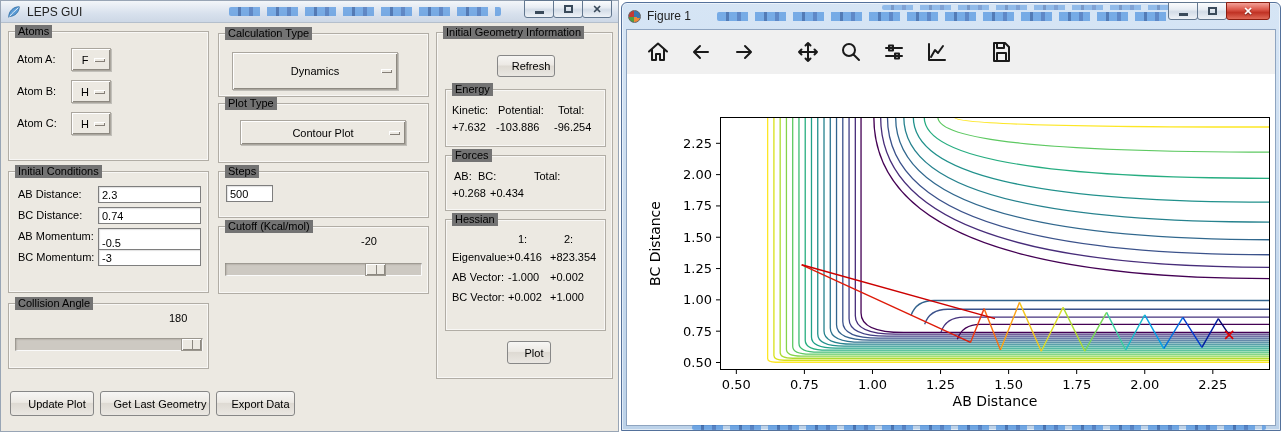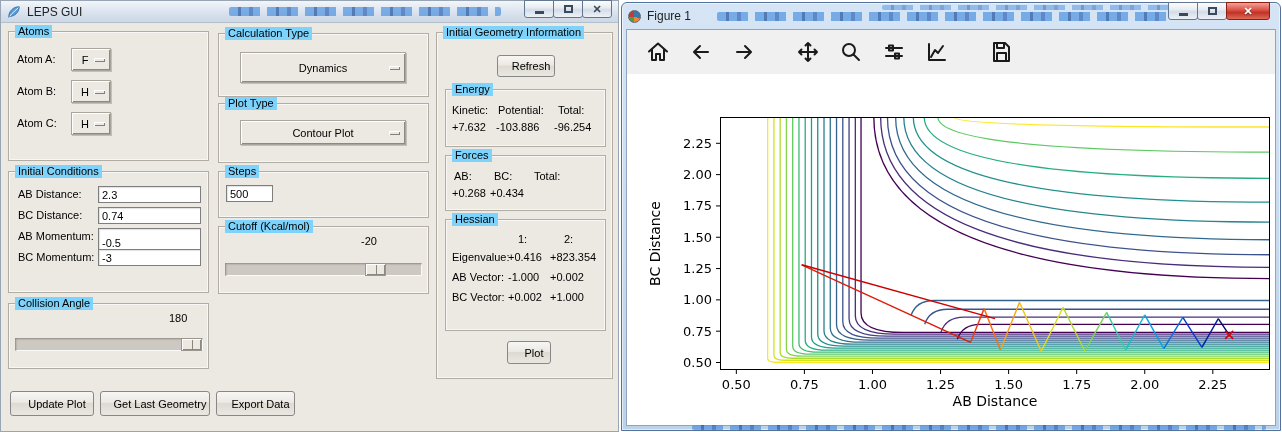--- a/index.html
+++ b/index.html
@@ -7,21 +7,21 @@
   .screen{position:relative;width:1282px;height:432px;overflow:hidden;background:#fff;}
   .win{position:absolute;}
   
   .leps{left:0;top:0;width:619px;height:432px;background:#ece9e2;border:1px solid #98a5b5;}
   .tbar{position:absolute;left:0;top:0;right:0;height:22px;display:flex;align-items:center;padding:0 6px;
         background:linear-gradient(rgba(243,247,251,.92),rgba(214,224,238,.92) 60%,rgba(202,214,230,.92));
         border-bottom:1px solid #b4bfcc;}
   .wtitle{font-size:12px;color:#222;margin-left:6px;white-space:nowrap;}
   .content{position:absolute;top:22px;left:0;right:0;bottom:0;}
   .gb{position:absolute;border:1px solid #b1ada5;box-shadow:inset 0 0 0 1px rgba(255,255,255,.65);}
-  .gleg{position:absolute;top:-7px;left:6px;background:#7dd3fc;padding:0 3px;font-size:11px;line-height:13px;color:#000;white-space:nowrap;}
+  .gleg{position:absolute;top:-7px;left:6px;background:#737373;padding:0 3px;font-size:11px;line-height:13px;color:#000;white-space:nowrap;}
   .lab{position:absolute;font-size:11px;color:#000;white-space:nowrap;}
   .ent{position:absolute;font:11px "Liberation Sans",sans-serif;background:#fff;border:1px solid #7e7e7e;
        box-shadow:inset 1px 1px 1px rgba(0,0,0,.12);padding:0 3px;}
   .opt{position:absolute;display:flex;align-items:center;justify-content:center;background:#ece9e2;
        border:1px solid #aaa69e;box-shadow:inset 1px 1px 0 #fff, inset -1px -1px 0 #8d8981,1px 1px 0 rgba(0,0,0,.18);
        font-size:11px;cursor:default;}
   .dash{position:absolute;right:5px;top:50%;margin-top:-2px;width:11px;height:4px;background:#ece9e2;
         box-shadow:inset 1px 1px 0 #fff, inset -1px -1px 0 #857f77;}
   .trough{position:absolute;height:13px;background:#cdc9c2;
         box-shadow:inset 1px 1px 2px rgba(90,85,78,.55), inset -1px -1px 0 #fff;}
@@ -120,21 +120,21 @@
       <div class="gb" style="left:7px;top:280px;width:201px;height:66px">
         <span class="gleg">Collision Angle</span>
         <span class="sval" style="left:160px;top:8px">180</span>
         <div class="trough" style="left:6px;top:34px;width:188px">
           <div class="knob" style="left:166px"></div>
         </div>
       </div>
 
       <div class="gb" style="left:217px;top:10px;width:211px;height:64px">
         <span class="gleg">Calculation Type</span>
-        <div class="opt" style="left:21px;top:18px;width:166px;height:31px">
+        <div class="opt" style="left:13px;top:18px;width:166px;height:38px">
           <span>Dynamics</span>
           <span class="dash"></span>
         </div>
       </div>
 
       <div class="gb" style="left:217px;top:80px;width:211px;height:60px">
         <span class="gleg">Plot Type</span>
         <div class="opt" style="left:21px;top:16px;width:166px;height:25px">
           <span>Contour Plot</span>
           <span class="dash"></span>
@@ -165,21 +165,21 @@
           <span class="lab" style="left:52px;top:14px">Potential:</span>
           <span class="lab" style="left:112px;top:14px">Total:</span>
           <span class="lab" style="left:6px;top:31px">+7.632</span>
           <span class="lab" style="left:50px;top:31px">-103.886</span>
           <span class="lab" style="left:108px;top:31px">-96.254</span>
         </div>
 
         <div class="gb" style="left:8px;top:122px;width:161px;height:56px">
           <span class="gleg">Forces</span>
           <span class="lab" style="left:8px;top:14px">AB:</span>
-          <span class="lab" style="left:48px;top:14px">BC:</span>
+          <span class="lab" style="left:32px;top:14px">BC:</span>
           <span class="lab" style="left:88px;top:14px">Total:</span>
           <span class="lab" style="left:6px;top:31px">+0.268</span>
           <span class="lab" style="left:44px;top:31px">+0.434</span>
         </div>
 
         <div class="gb" style="left:8px;top:186px;width:161px;height:112px">
           <span class="gleg">Hessian</span>
           <span class="lab" style="left:72px;top:13px">1:</span>
           <span class="lab" style="left:118px;top:13px">2:</span>
           <span class="lab" style="left:6px;top:31px">Eigenvalue:</span>

